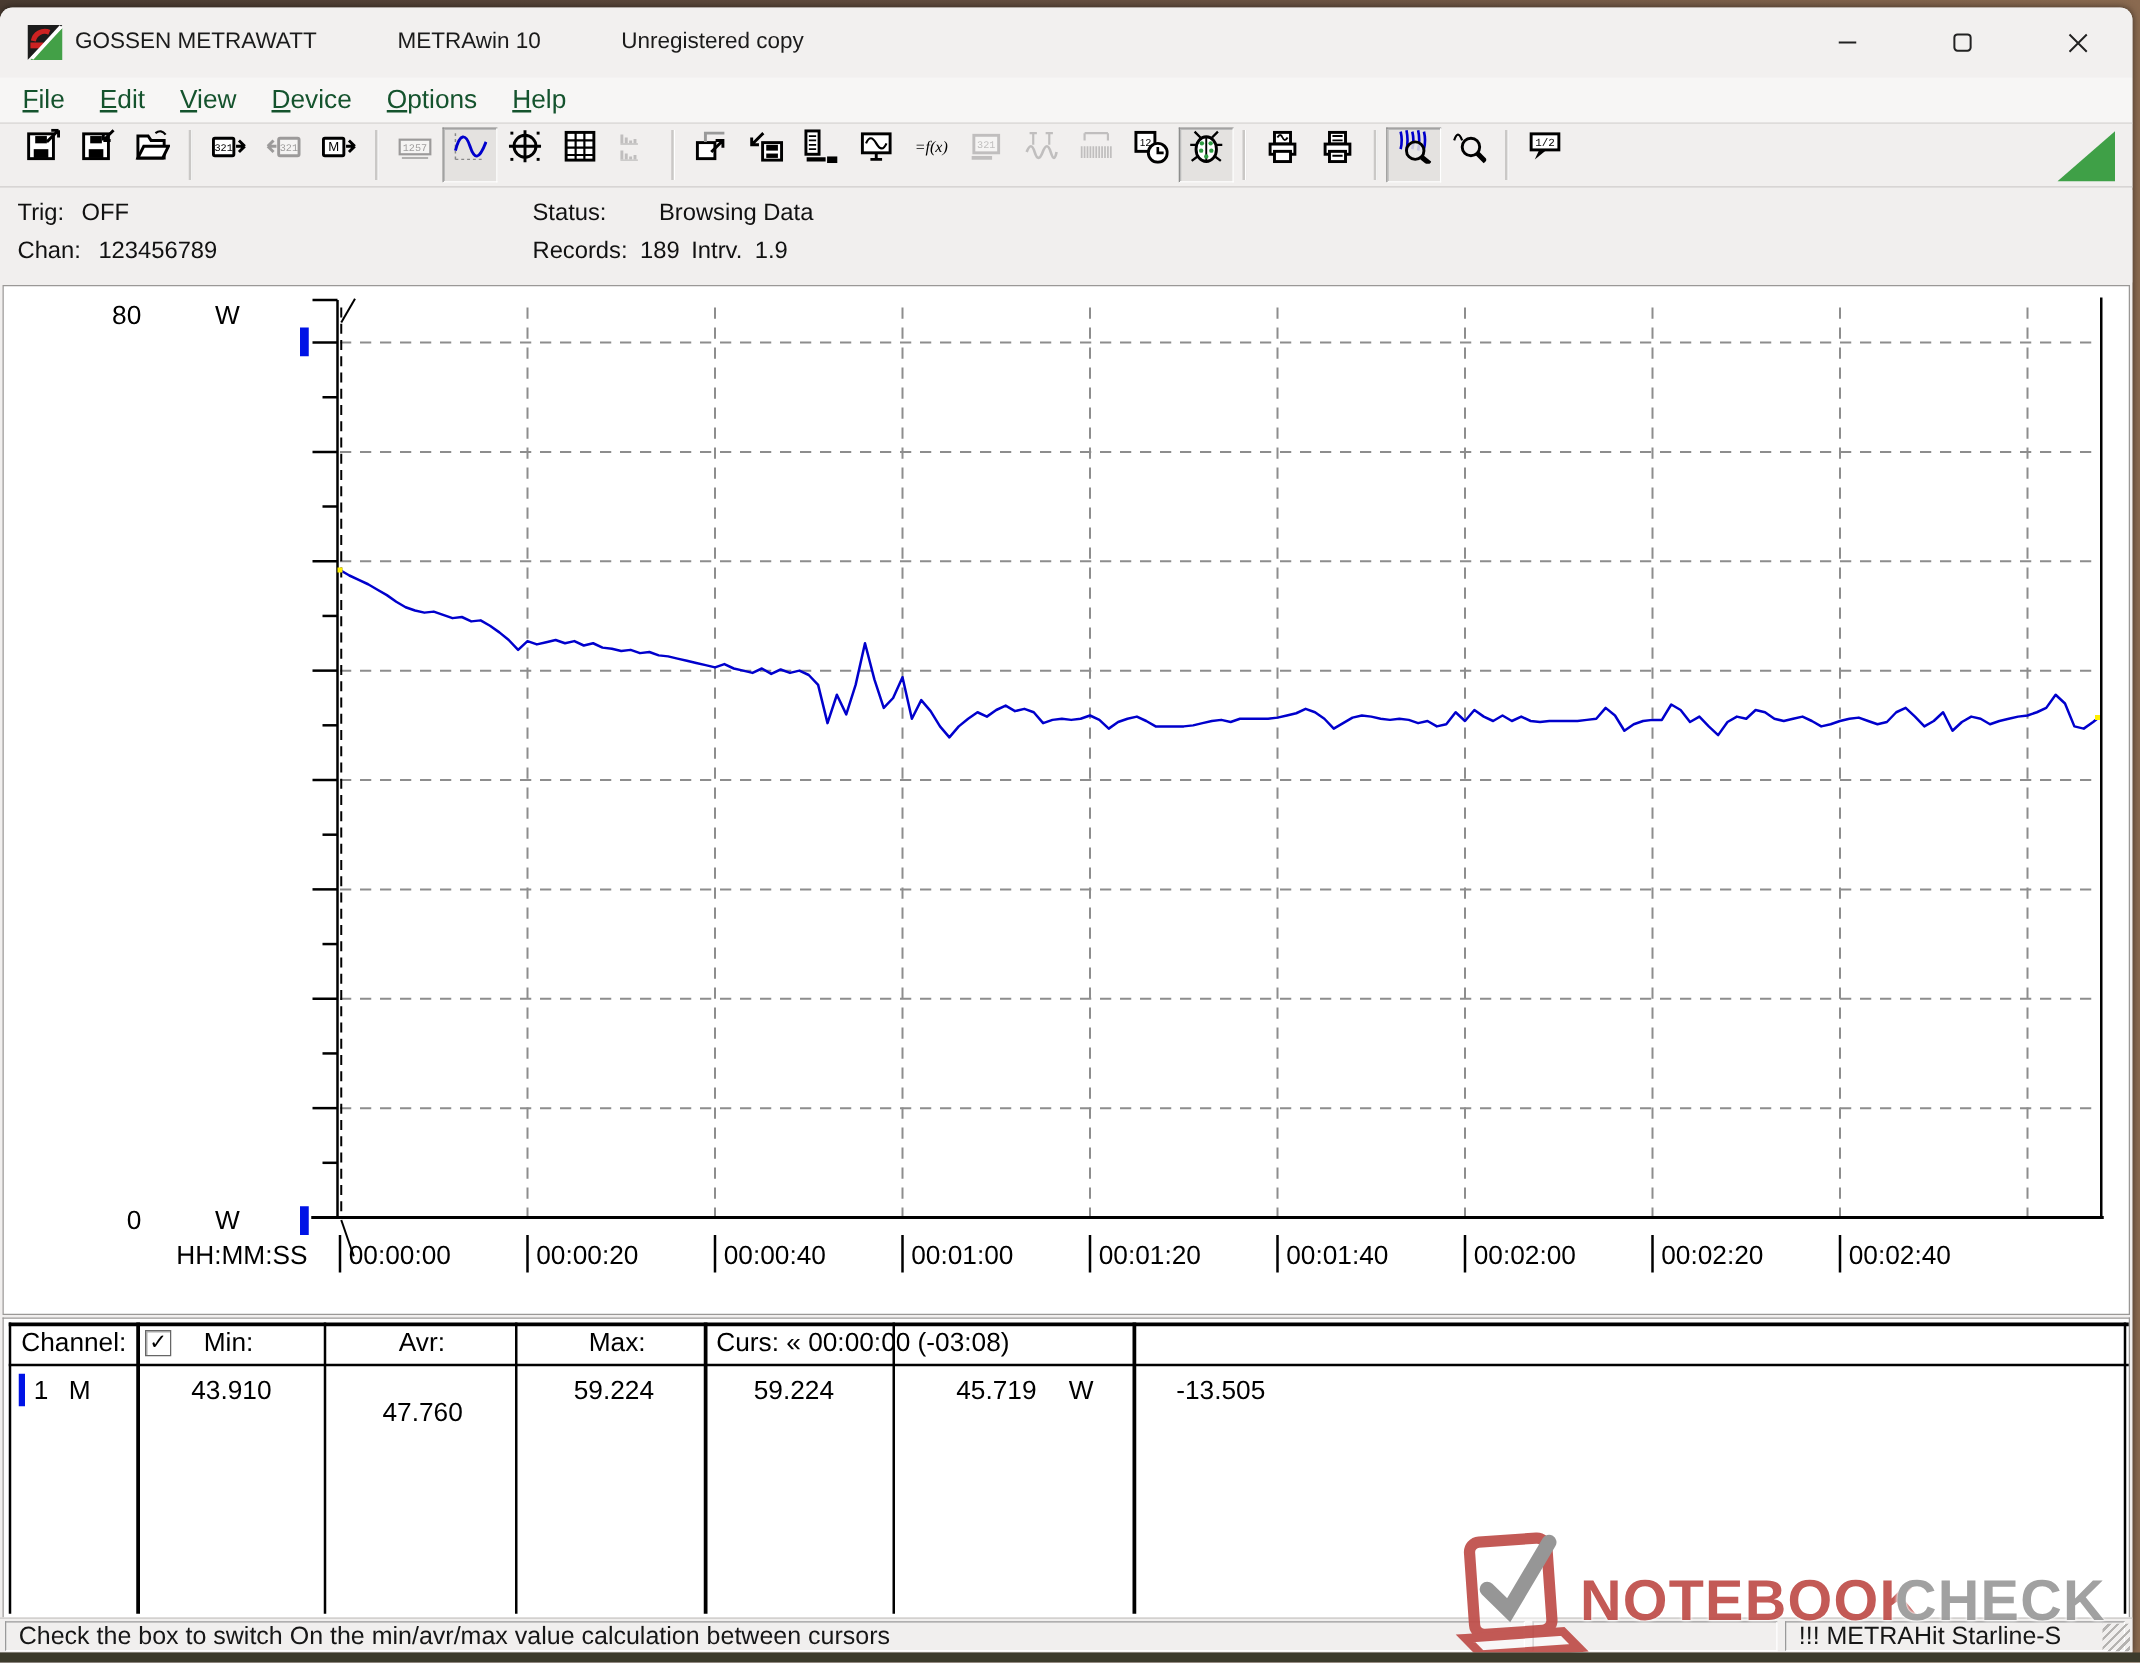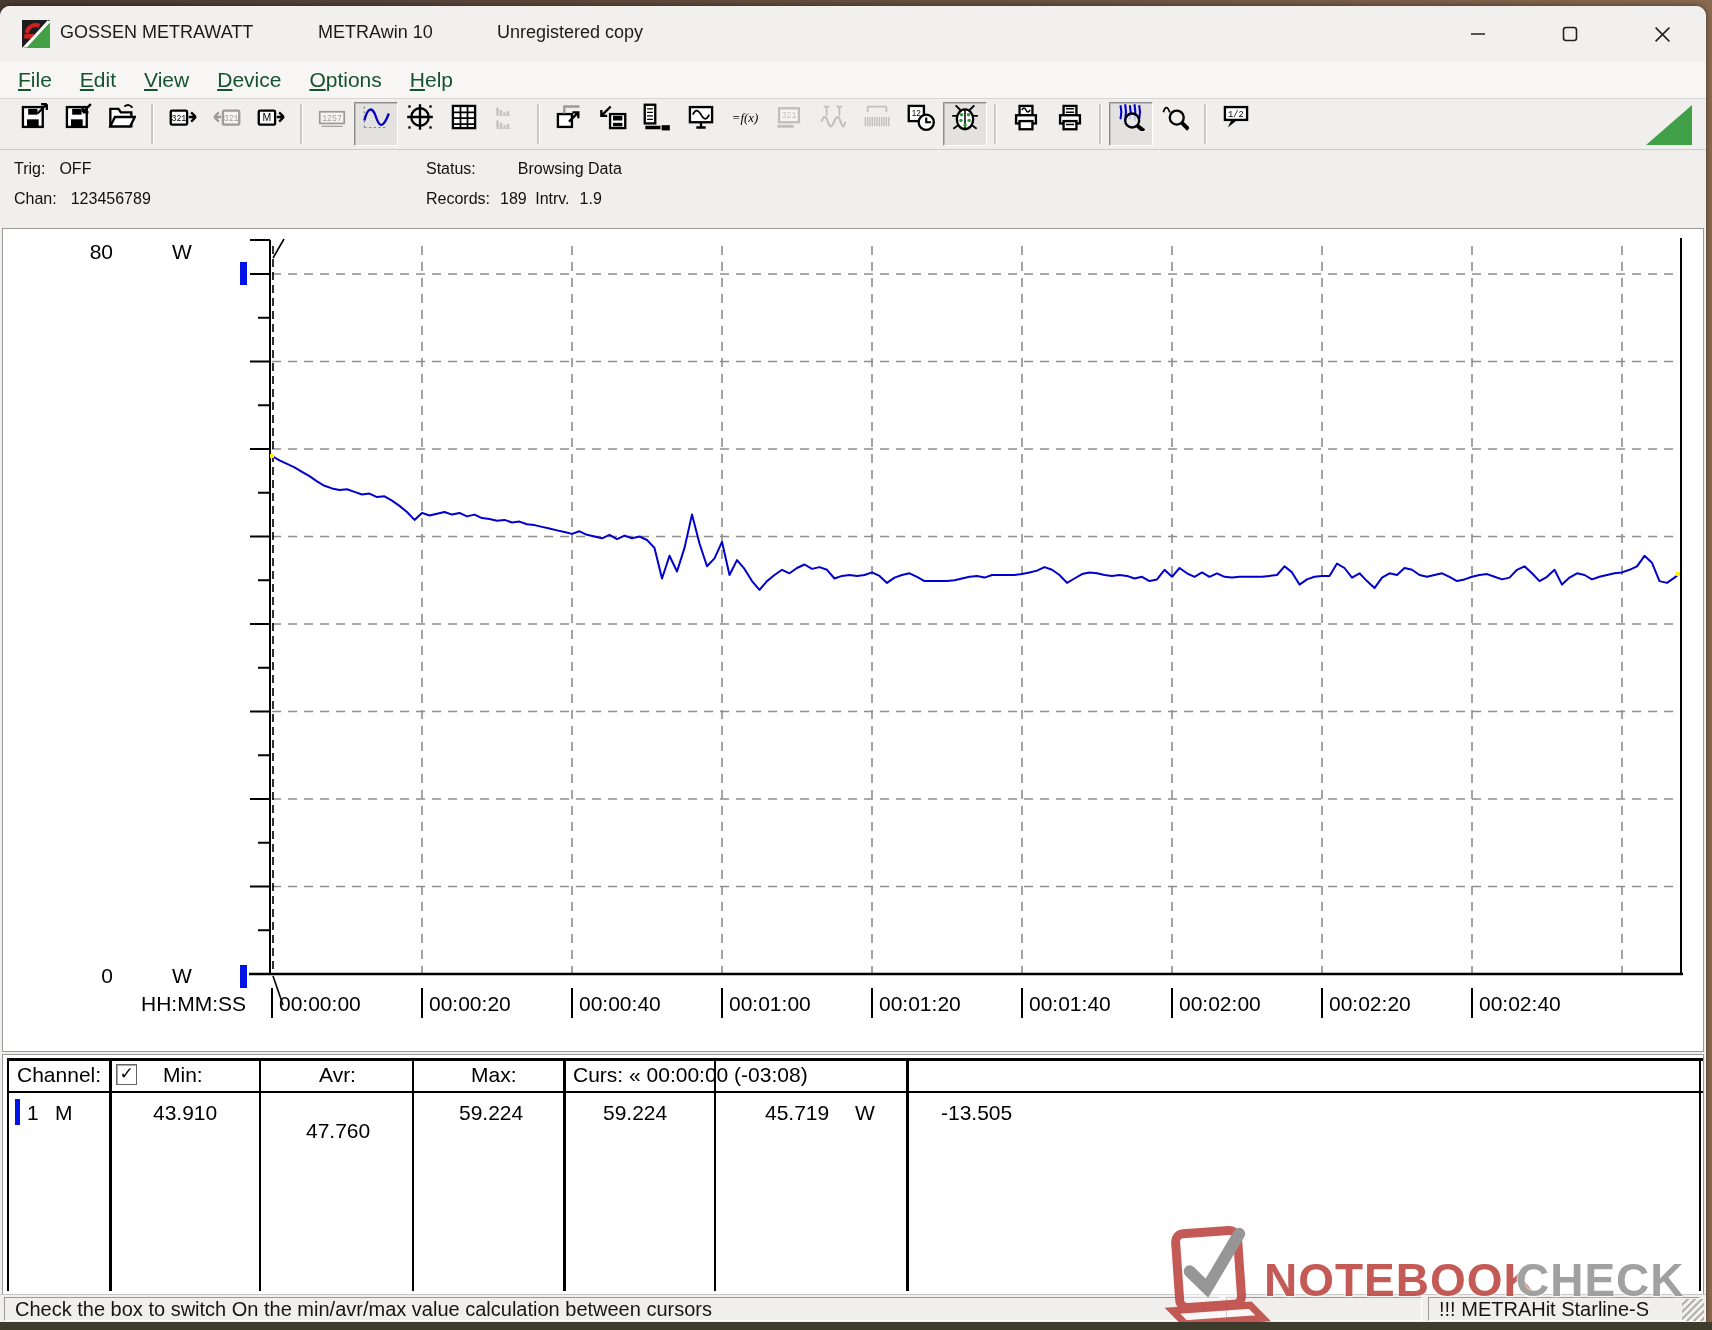--- a/index.html
+++ b/index.html
@@ -17,21 +17,21 @@
   .menu-item u{text-decoration:underline;}
   
   .toolbar{position:absolute;left:0;top:92px;width:100%;height:52px;background:#f1efee;border-top:1px solid #d8d6d4;border-bottom:1px solid #cfcdcb;display:flex;align-items:center;padding-left:12px;box-sizing:border-box;}
   .tb-btn{width:42px;height:42px;display:flex;align-items:flex-start;justify-content:center;border:1px solid transparent;}
   .tb-btn svg{width:28px;height:28px;}
   .tb-btn.pressed{background:#e4e2e0;border-color:#8d8d8d #ffffff #ffffff #8d8d8d;box-shadow:inset 1px 1px 0 #bbb;}
   .tb-btn.disabled svg{opacity:.35;filter:grayscale(1);}
   .tb-sep{width:2px;height:40px;margin:0 7px;background:#cac8c6;border-right:1px solid #fff;}
   #tb-triangle{position:absolute;right:14px;top:6px;width:0;height:0;border-bottom:40px solid #3fa047;border-left:46px solid transparent;}
   
-  .infostrip{position:absolute;left:0;top:146px;width:100%;height:74px;background:#f1efee;font-size:16px;color:#111;}
+  .infostrip{position:absolute;left:0;top:146px;width:100%;height:74px;background:#f1efee;font-size:19px;color:#111;}
   .info-row{position:absolute;white-space:nowrap;}
   .info-row span{margin-right:14px;}
   
   .chartpanel{position:absolute;left:2px;top:222px;width:1702px;height:824px;background:#fff;border:1px solid #9a9896;box-sizing:border-box;}
   #chart-svg{position:absolute;left:-2px;top:-1px;}
   
   .tablepanel{position:absolute;left:2px;top:1048px;width:1702px;height:240px;background:#fff;border:1px solid #9a9896;border-bottom:none;box-sizing:border-box;font-size:21px;color:#000;}
   .tl{position:absolute;background:#000;}
   .tcell{position:absolute;white-space:nowrap;}
   .tcheck{position:absolute;width:19px;height:19px;background:#fff;border:1px solid #666;box-shadow:inset 1px 1px 0 #aaa;font-size:17px;line-height:18px;text-align:center;color:#000;}

